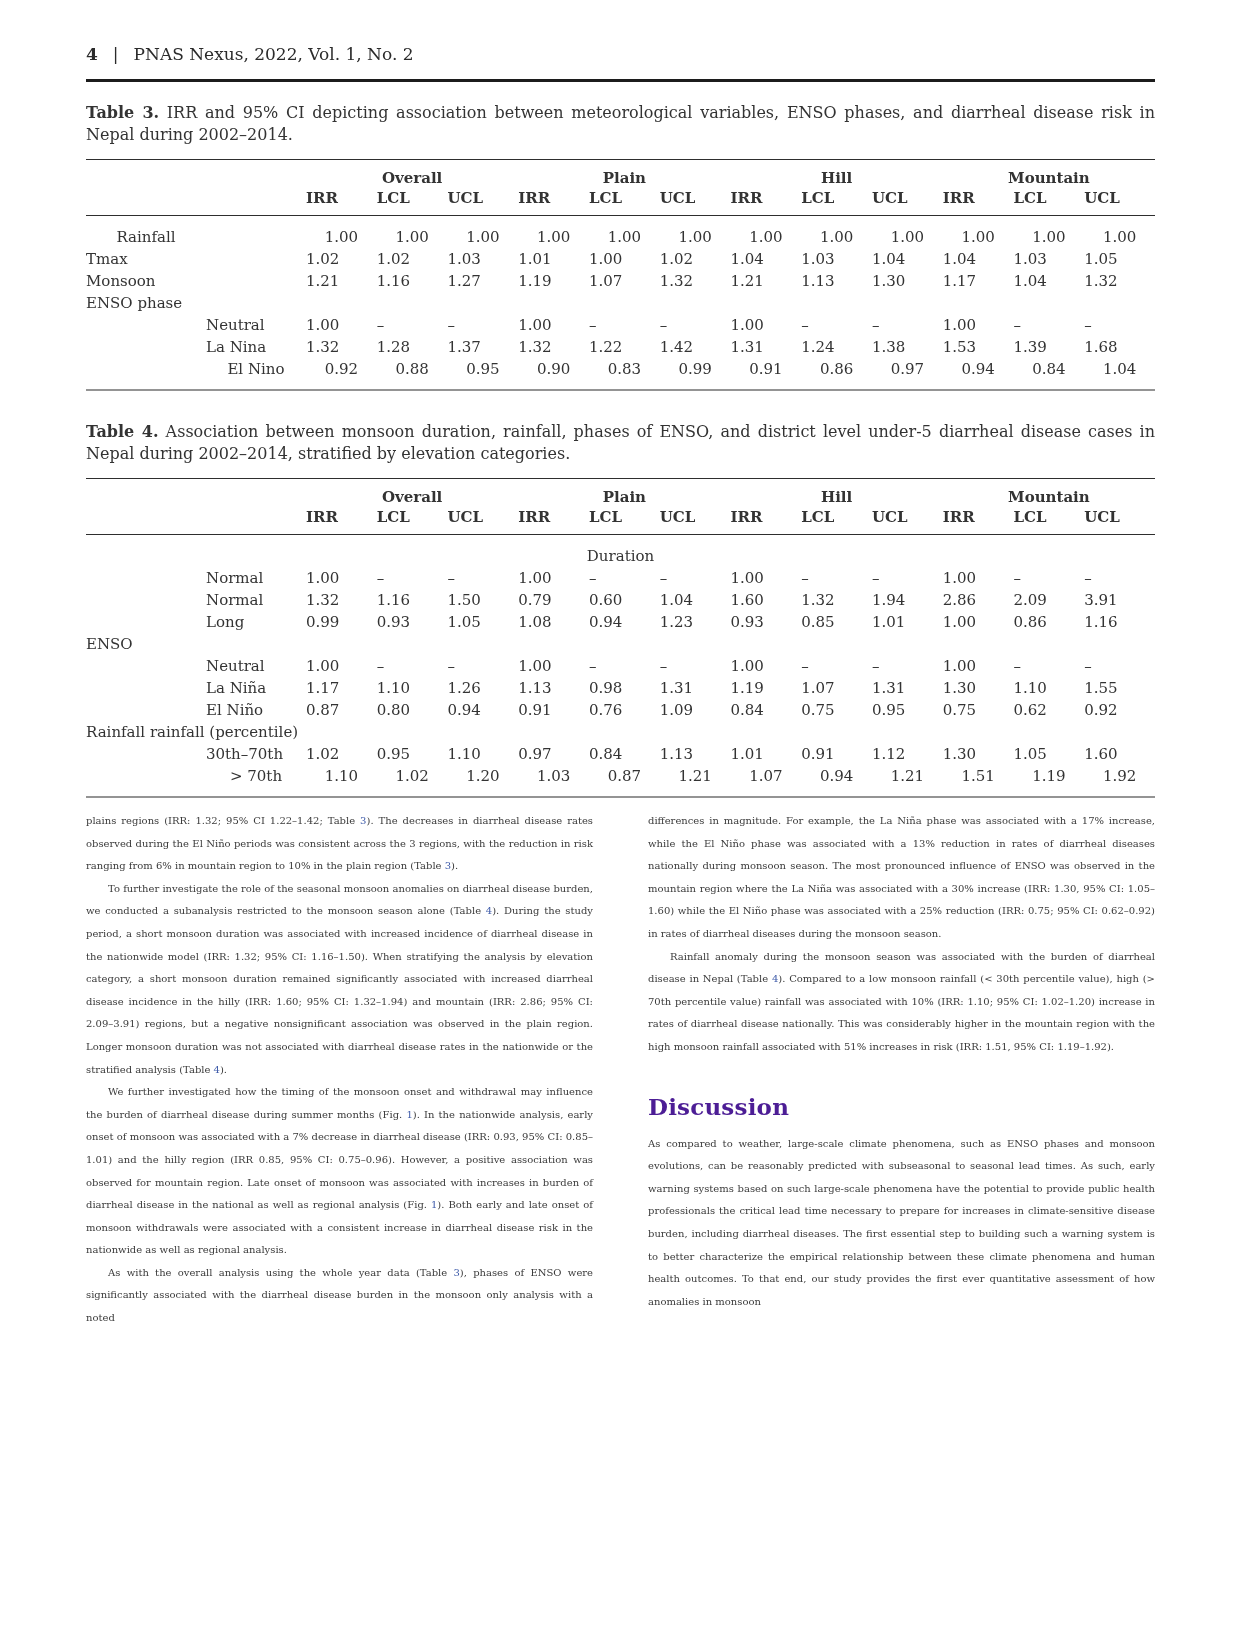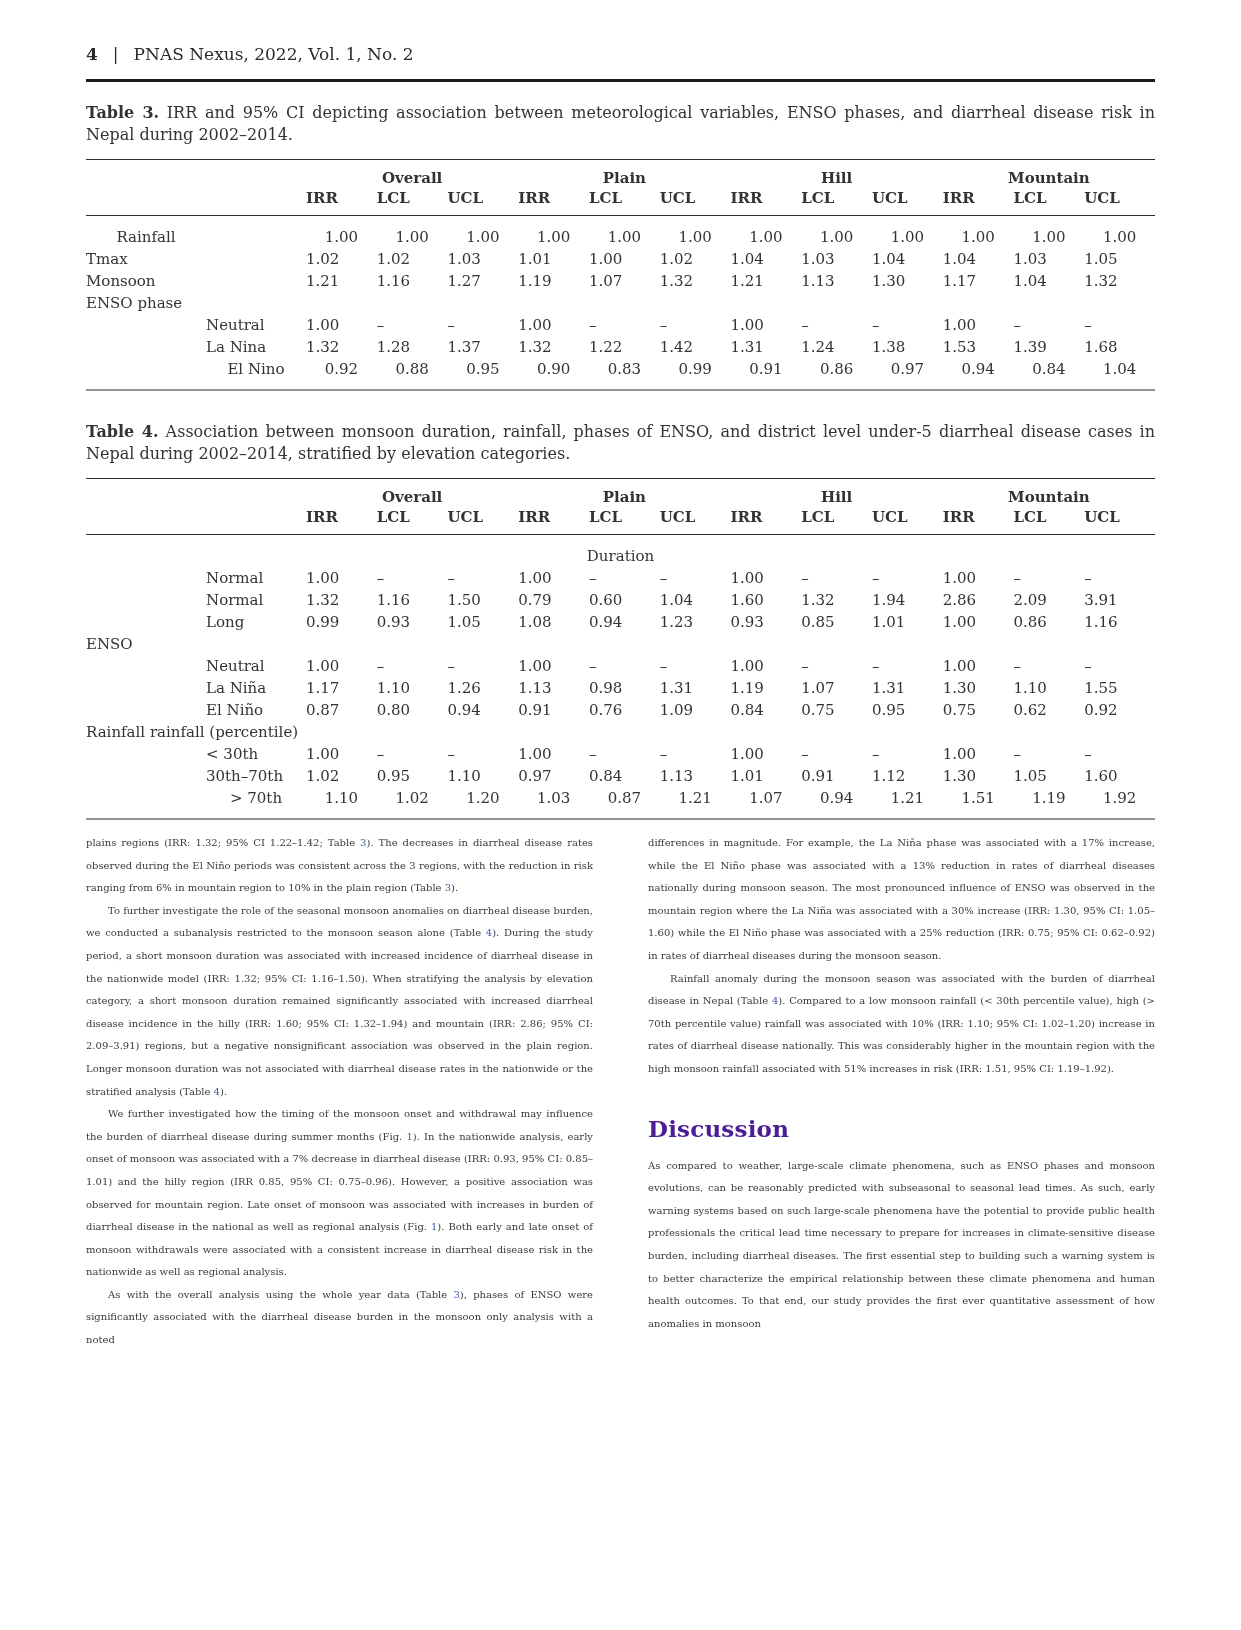--- a/index.html
+++ b/index.html
@@ -361,36 +361,20 @@
             <td>1.09</td>
             <td>0.84</td>
             <td>0.75</td>
             <td>0.95</td>
             <td>0.75</td>
             <td>0.62</td>
             <td>0.92</td>
           </tr>
           <tr>
             <td colspan="14">Rainfall rainfall (percentile)</td>
-          </tr>
-          <tr>
-            <td></td>
-            <td>&lt; 30th</td>
-            <td>1.00</td>
-            <td>–</td>
-            <td>–</td>
-            <td>1.00</td>
-            <td>–</td>
-            <td>–</td>
-            <td>1.00</td>
-            <td>–</td>
-            <td>–</td>
-            <td>1.00</td>
-            <td>–</td>
-            <td>–</td>
           </tr>
           <tr>
             <td></td>
             <td>30th–70th</td>
             <td>1.02</td>
             <td>0.95</td>
             <td>1.10</td>
             <td>0.97</td>
             <td>0.84</td>
             <td>1.13</td>

